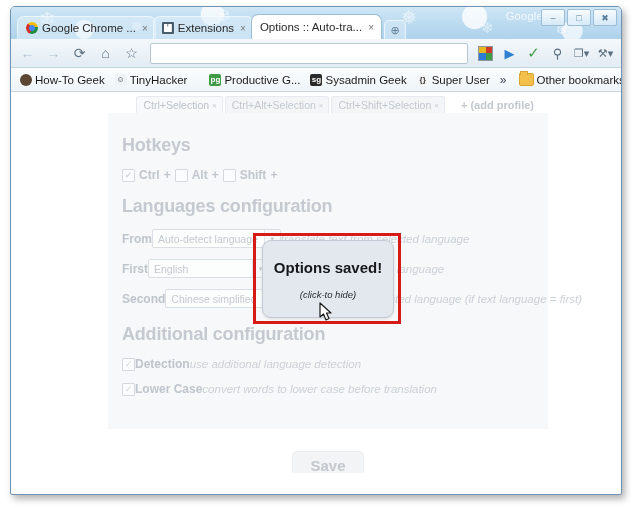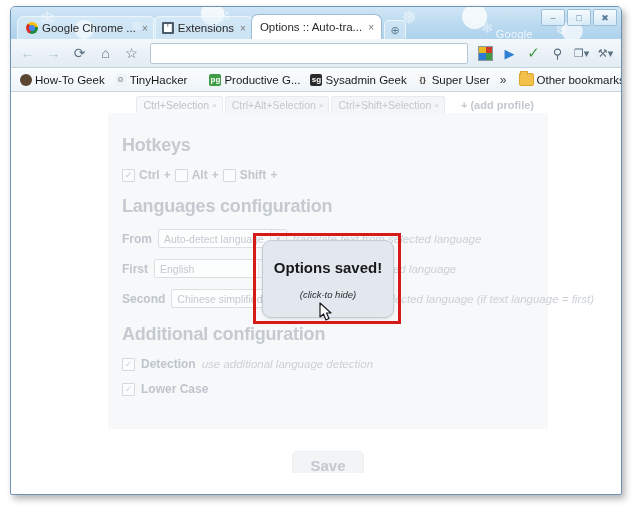--- a/index.html
+++ b/index.html
@@ -70,27 +70,26 @@
     border-radius: 2px;
     background: linear-gradient(rgba(255,255,255,0.85), rgba(221,238,249,0.75));
     display: flex;
     align-items: center;
     justify-content: center;
     font-size: 9px;
     color: #5b7e9b;
   }
   .watermark {
     position: absolute;
-    right: 88px;
+    right: 78px;
     top: 3px;
     font-size: 11px;
     color: rgba(255,255,255,0.80);
     letter-spacing: 0.3px;
     z-index: 4;
-    margin-top: 18px;
   }
 
   .tabs {
     position: absolute;
     left: 6px;
     bottom: 0;
     display: flex;
     align-items: flex-end;
     z-index: 3;
   }
@@ -336,21 +335,21 @@
     margin: 12px 0 12px 0;
     font-size: 18px;
     font-weight: bold;
     color: #c5cad1;
     letter-spacing: -0.2px;
   }
 
   .row {
     display: flex;
     align-items: center;
-    gap: 6px;
+    gap: 0;
     margin-bottom: 11px;
     font-size: 11.5px;
     color: #c2c7ce;
     white-space: nowrap;
   }
   .row-label {
     font-weight: bold;
     color: #bfc5cc;
     font-size: 12px;
   }
@@ -640,20 +639,21 @@
 
           <div class="row">
             <span class="cb">✓</span>
             <span class="row-label">Detection</span>
             <span class="hint">use additional language detection</span>
           </div>
 
           <div class="row">
             <span class="cb">✓</span>
             <span class="row-label">Lower Case</span>
+            <span class="hint">convert words to lower case before translation</span>
           </div>
 
         </div>
 
         <div class="save-wrap">
           <div class="save-btn">Save</div>
         </div>
 
       </div>
 

